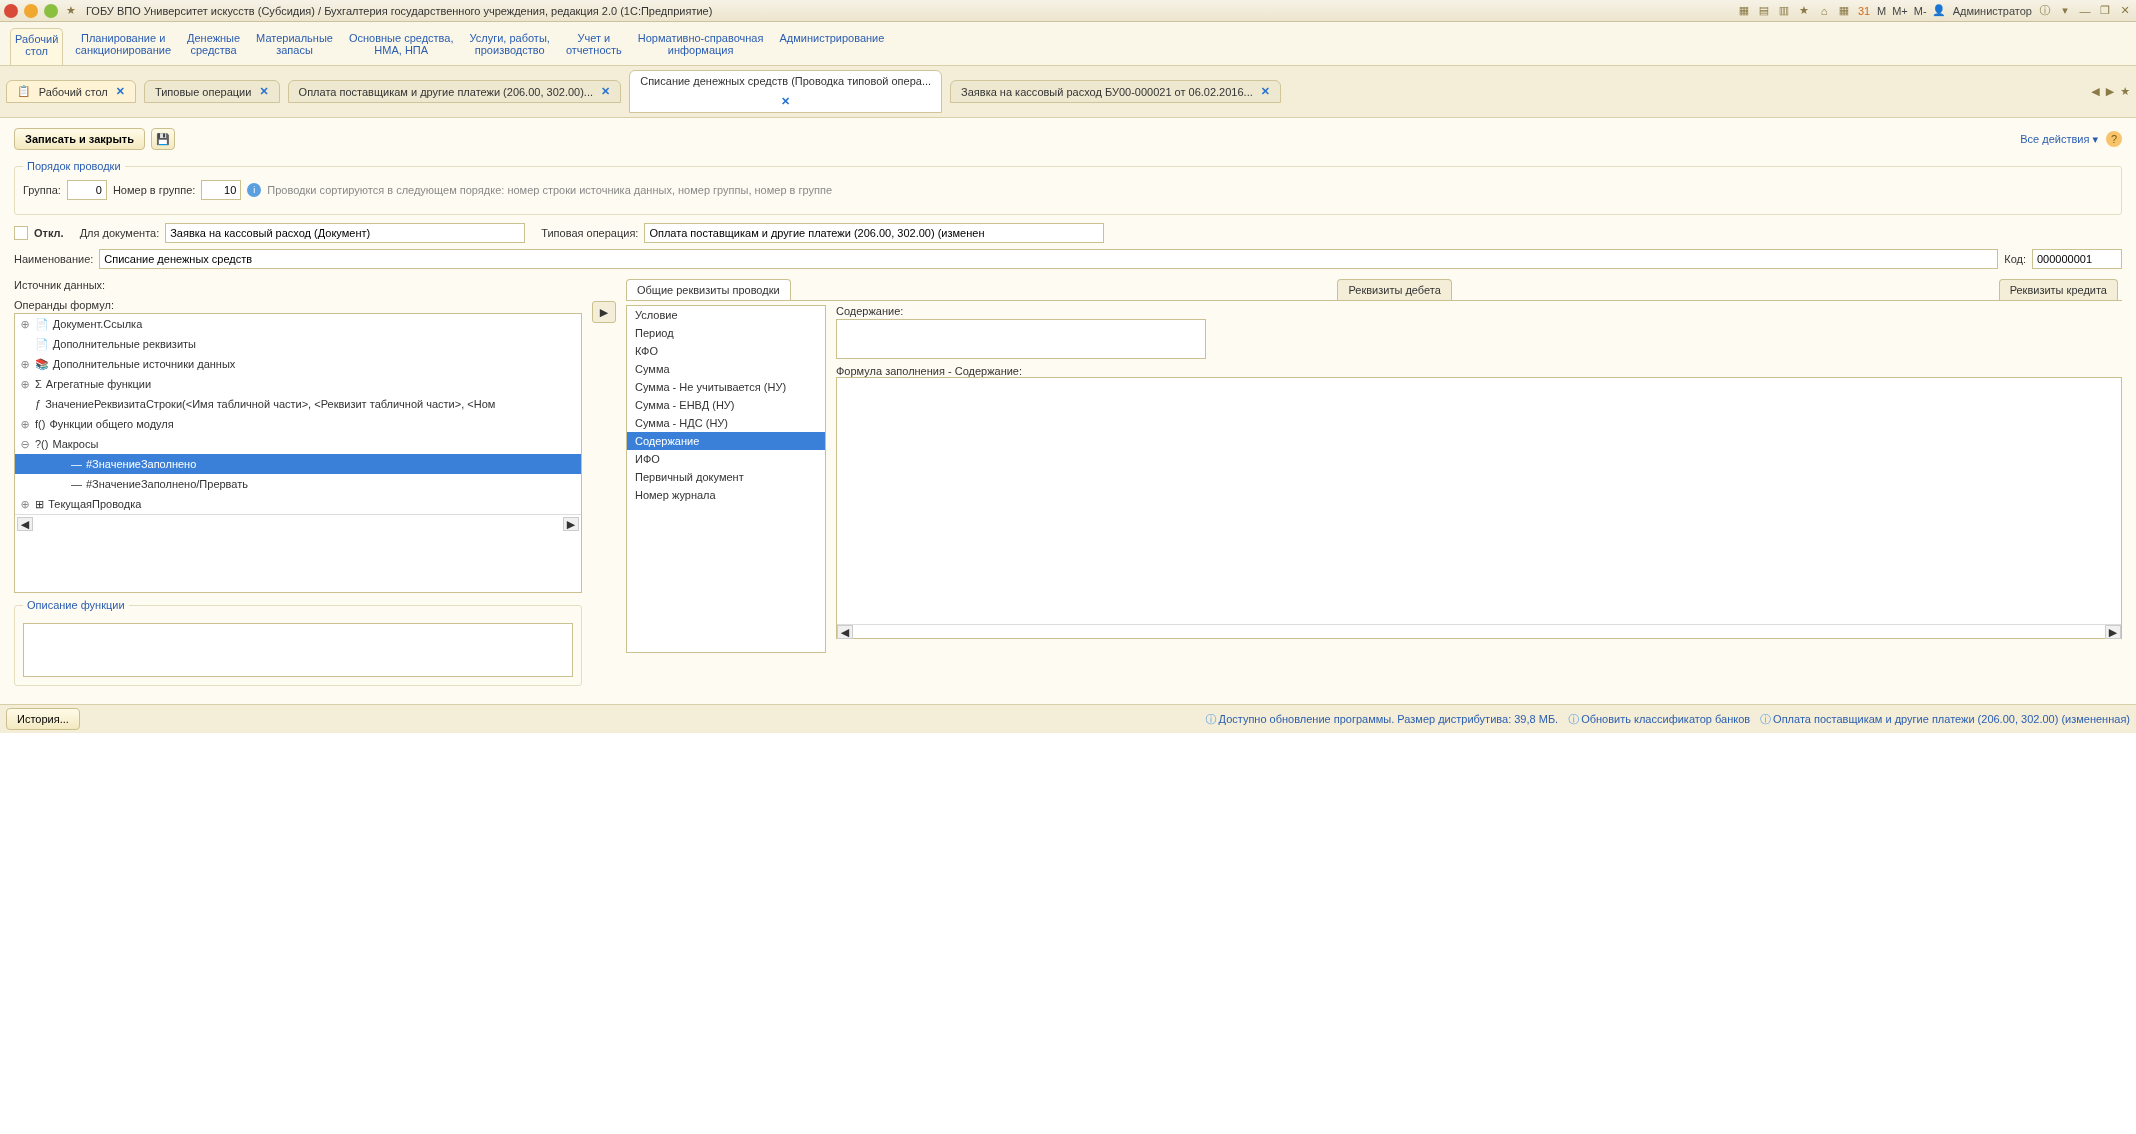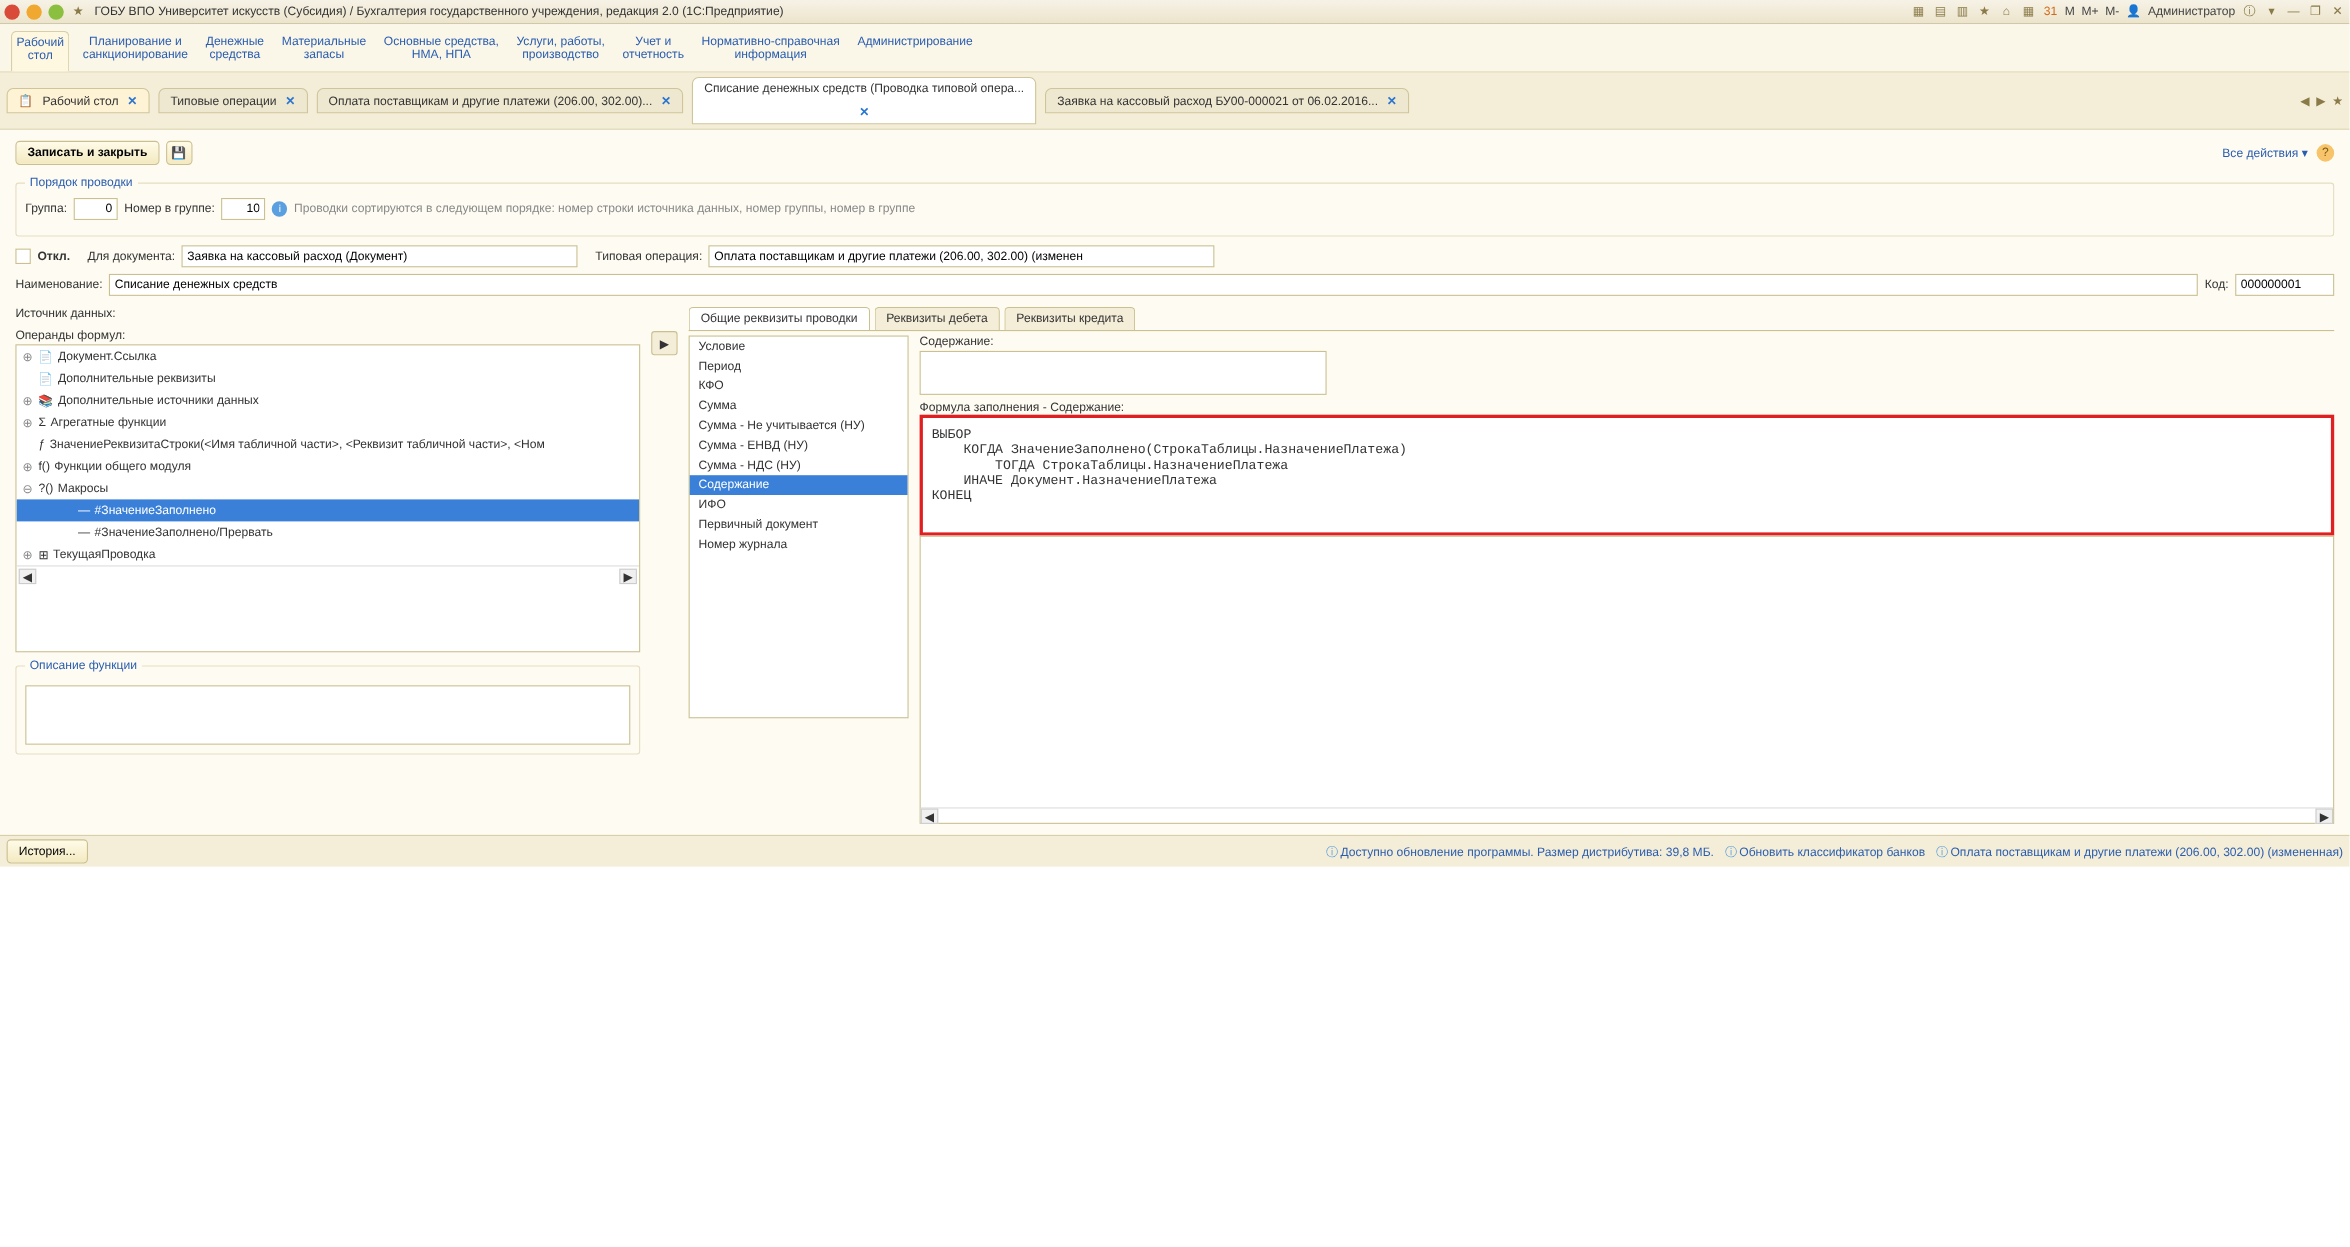--- a/index.html
+++ b/index.html
@@ -81,21 +81,21 @@
 .tree-row.selected { background: #3a80d8; color: #fff; }
 .exp { width: 12px; text-align: center; color: #888; }
 .tree-footer { display: flex; justify-content: space-between; border-top: 1px solid #ddd; padding: 2px; }
 .scroll-btn { width: 16px; height: 14px; border: 1px solid #ccc; background: #f0f0f0; display: inline-flex; align-items: center; justify-content: center; }
 
 .arrow-btn {
   width: 24px; height: 22px; border: 1px solid #cbbf8f; border-radius: 3px;
   background: #f4eed8; display: flex; align-items: center; justify-content: center; margin-top: 4px;
 }
 
-.subtabs { display: flex; border-bottom: 1px solid #cac090; }
+.subtabs { display: flex; border-bottom: 1px solid #cac090; justify-content: space-between; }
 .subtab { padding: 4px 10px; border: 1px solid #cac090; border-bottom: none; background: #f4eed8; border-radius: 4px 4px 0 0; margin-right: 4px; color: #333; cursor: pointer; }
 .subtab.active { background: #fff; }
 
 .split-mid-right { display: flex; gap: 10px; }
 .listbox { border: 1px solid #cac090; background: #fff; width: 200px; height: 348px; }
 .listbox .item { padding: 3px 8px; cursor: pointer; }
 .listbox .item.selected { background: #3a80d8; color: #fff; }
 
 .formula-box {
   border: 3px solid #e02020; background: #fff; padding: 8px;
@@ -330,25 +330,20 @@
             <div class="item">ИФО</div>
             <div class="item">Первичный документ</div>
             <div class="item">Номер журнала</div>
           </div>
 
         <div style="flex:1">
           <label class="fld">Содержание:</label>
           <div class="txtbox" style="height:40px;width:370px;margin-top:2px"></div>
 
           <label class="fld" style="display:block;margin-top:6px">Формула заполнения - Содержание:</label>
-          <div class="formula-box">ВЫБОР
-    КОГДА ЗначениеЗаполнено(СтрокаТаблицы.НазначениеПлатежа)
-        ТОГДА СтрокаТаблицы.НазначениеПлатежа
-    ИНАЧЕ Документ.НазначениеПлатежа
-КОНЕЦ</div>
           <div class="big-white">
             <div class="hscroll">
               <span class="scroll-btn">◀</span>
               <span class="scroll-btn">▶</span>
             </div>
           </div>
         </div>
       </div>
     </div>
   </div>

